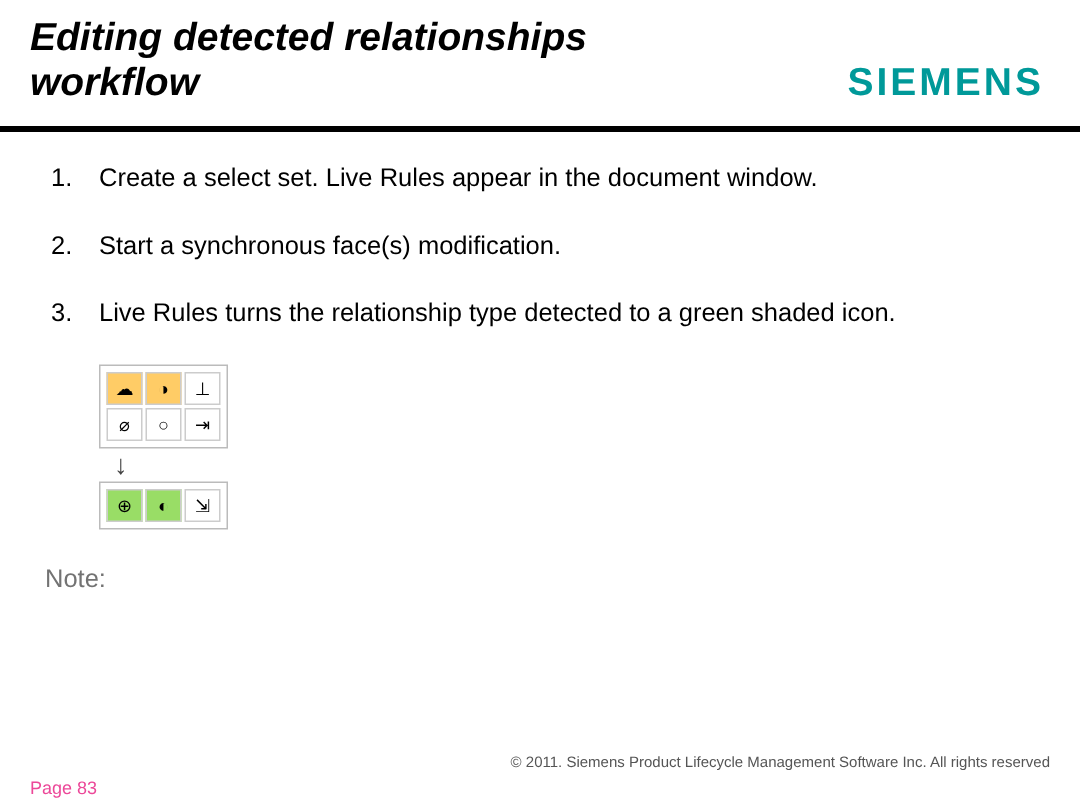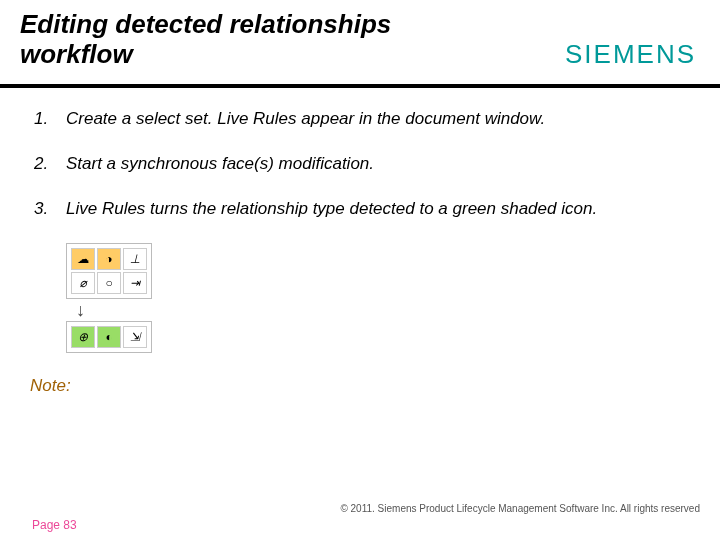--- a/index.html
+++ b/index.html
@@ -22,27 +22,26 @@
   .title {
     font-size: 26px;
     font-weight: bold;
     font-style: italic;
     color: #000;
     line-height: 1.15;
     max-width: 400px;
   }
   .brand {
     font-size: 26px;
-    font-weight: 400;
+    font-weight: 700;
     letter-spacing: 2px;
     color: #009999;
   }
   .content {
     padding: 20px 30px 0 30px;
-    font-style: italic;
   }
   ol.steps {
     list-style: none;
     counter-reset: step;
   }
   ol.steps li {
     counter-increment: step;
     font-size: 17px;
     color: #000;
     margin-bottom: 22px;
@@ -82,30 +81,30 @@
   .icon-cell.orange { background: #ffcc66; }
   .icon-cell.green  { background: #99dd66; }
   .arrow-down {
     font-size: 18px;
     color: #444;
     margin: 2px 0 2px 10px;
     line-height: 1;
   }
   .note {
     font-size: 17px;
-    color: #a16207;
+    color: #737373;
     line-height: 1.35;
     margin-top: 4px;
   }
   .note-label { display: block; }
   .note-body  { display: block; padding-left: 32px; }
   .footer {
     position: absolute;
     bottom: 8px;
-    left: 12px;
+    left: 0;
     right: 0;
     padding: 0 20px;
   }
   .copyright {
     font-size: 10px;
     color: #555;
     text-align: right;
     margin-bottom: 4px;
   }
   .footer-row {

